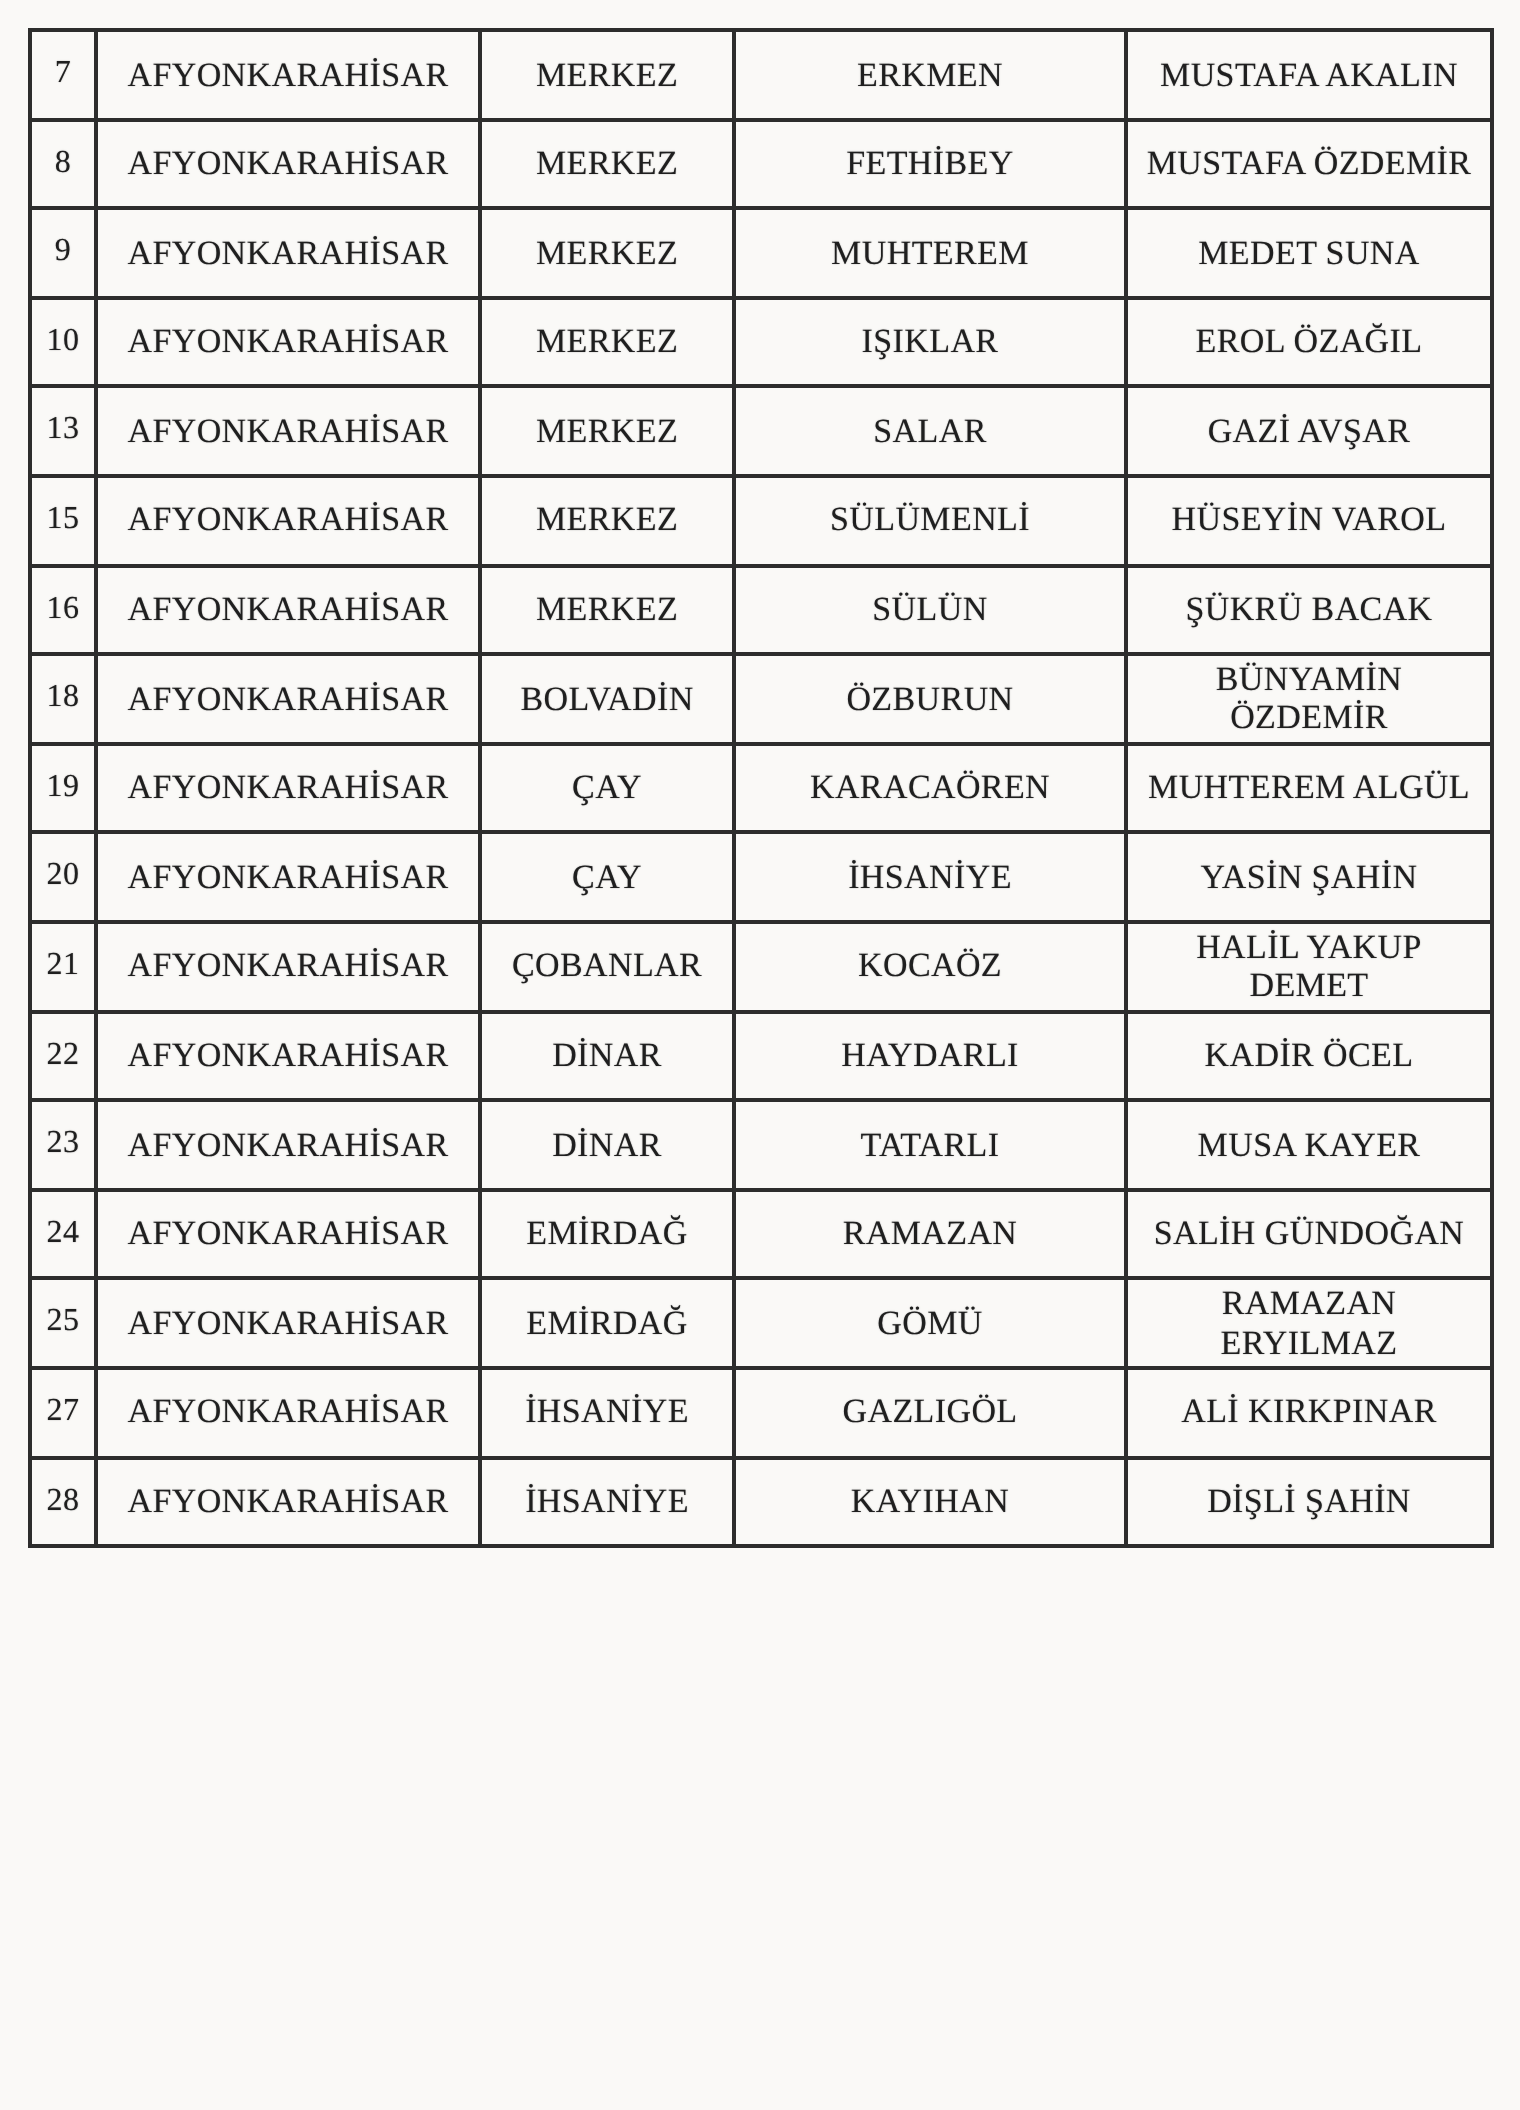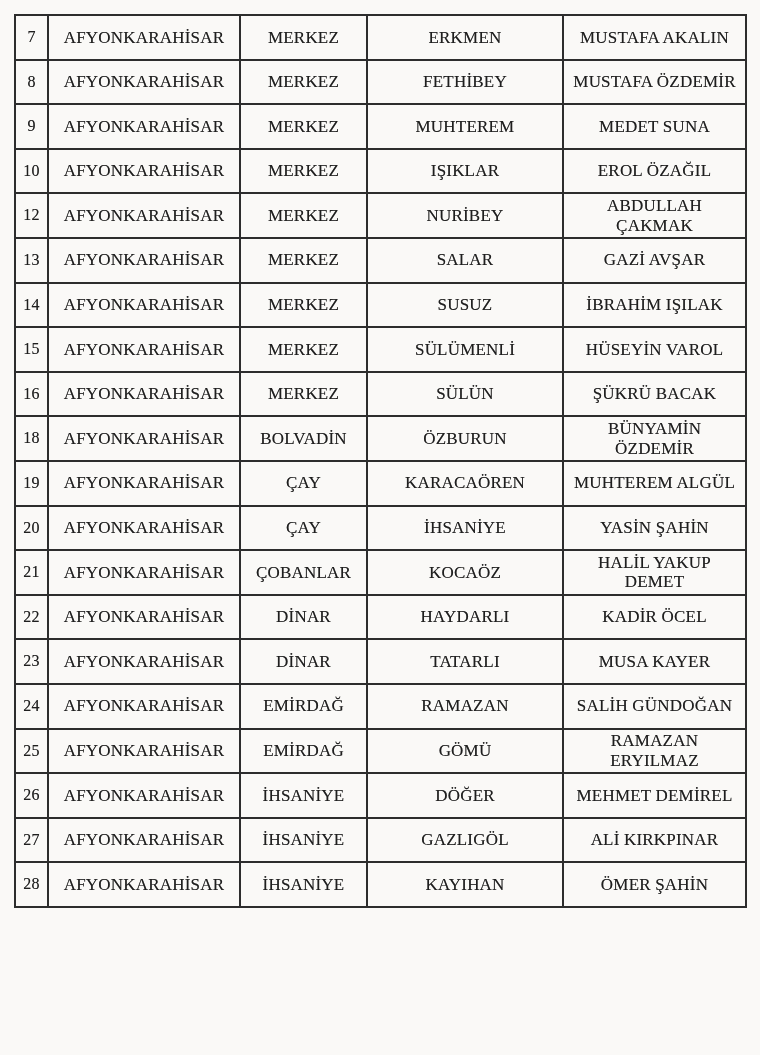--- a/index.html
+++ b/index.html
@@ -94,44 +94,29 @@
 
         <tr>
           <td class="col-no">10</td>
           <td class="col-province">AFYONKARAHİSAR</td>
           <td class="col-district">MERKEZ</td>
           <td class="col-town">IŞIKLAR</td>
           <td class="col-name">EROL ÖZAĞIL</td>
         </tr>
 
 
-        <tr>
-          <td class="col-no">12</td>
-          <td class="col-province">AFYONKARAHİSAR</td>
-          <td class="col-district">MERKEZ</td>
-          <td class="col-town">NURİBEY</td>
-          <td class="col-name">ABDULLAH
-ÇAKMAK</td>
-        </tr>
 
         <tr>
           <td class="col-no">13</td>
           <td class="col-province">AFYONKARAHİSAR</td>
           <td class="col-district">MERKEZ</td>
           <td class="col-town">SALAR</td>
           <td class="col-name">GAZİ AVŞAR</td>
         </tr>
 
-        <tr>
-          <td class="col-no">14</td>
-          <td class="col-province">AFYONKARAHİSAR</td>
-          <td class="col-district">MERKEZ</td>
-          <td class="col-town">SUSUZ</td>
-          <td class="col-name">İBRAHİM IŞILAK</td>
-        </tr>
 
         <tr>
           <td class="col-no">15</td>
           <td class="col-province">AFYONKARAHİSAR</td>
           <td class="col-district">MERKEZ</td>
           <td class="col-town">SÜLÜMENLİ</td>
           <td class="col-name">HÜSEYİN VAROL</td>
         </tr>
 
         <tr>
@@ -203,38 +188,31 @@
 
         <tr>
           <td class="col-no">25</td>
           <td class="col-province">AFYONKARAHİSAR</td>
           <td class="col-district">EMİRDAĞ</td>
           <td class="col-town">GÖMÜ</td>
           <td class="col-name">RAMAZAN
 ERYILMAZ</td>
         </tr>
 
-        <tr>
-          <td class="col-no">26</td>
-          <td class="col-province">AFYONKARAHİSAR</td>
-          <td class="col-district">İHSANİYE</td>
-          <td class="col-town">DÖĞER</td>
-          <td class="col-name">MEHMET DEMİREL</td>
-        </tr>
 
         <tr>
           <td class="col-no">27</td>
           <td class="col-province">AFYONKARAHİSAR</td>
           <td class="col-district">İHSANİYE</td>
           <td class="col-town">GAZLIGÖL</td>
           <td class="col-name">ALİ KIRKPINAR</td>
         </tr>
 
         <tr>
           <td class="col-no">28</td>
           <td class="col-province">AFYONKARAHİSAR</td>
           <td class="col-district">İHSANİYE</td>
           <td class="col-town">KAYIHAN</td>
-          <td class="col-name">ÖMER ŞAHİN</td>
+          <td class="col-name">DİŞLİ ŞAHİN</td>
         </tr>
       </tbody>
   </table>
 </div>
 
 </body></html>

